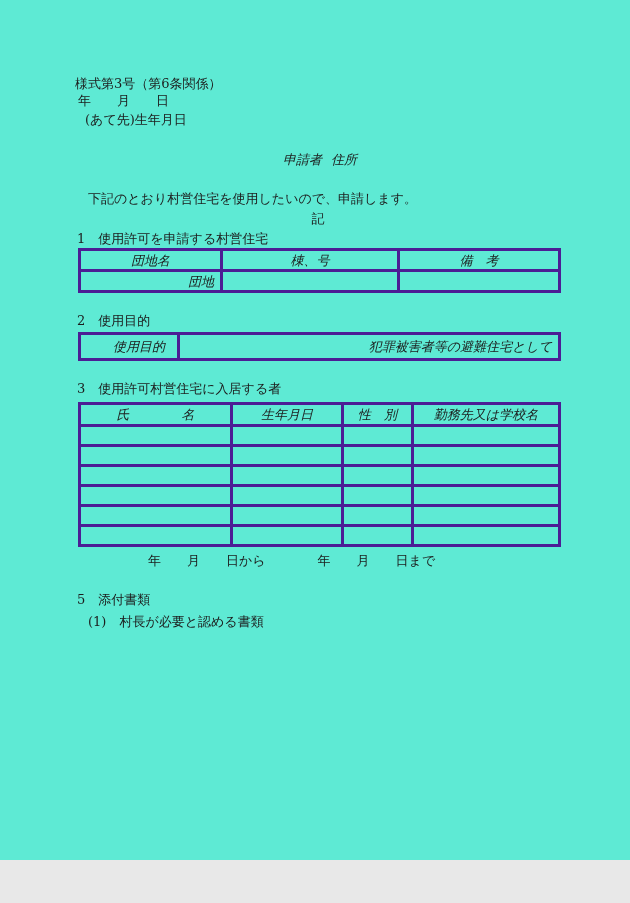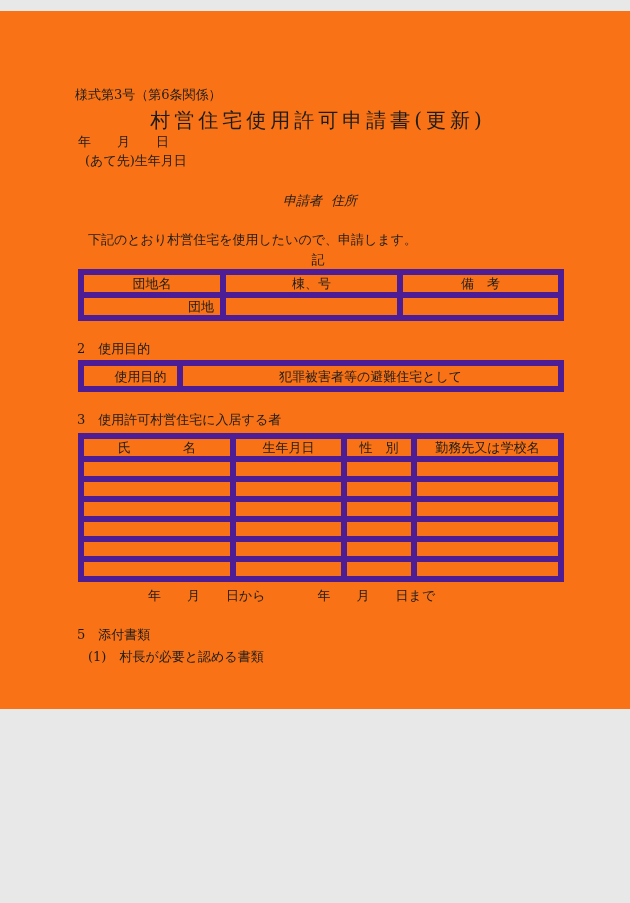--- a/index.html
+++ b/index.html
@@ -1,22 +1,22 @@
 <!DOCTYPE html>
 <html><head>
 <meta charset="utf-8">
 <style>
   * { margin: 0; padding: 0; box-sizing: border-box; }
   html, body { background: #e8e8e8; }
   .page {
     position: relative;
     width: 630px;
-    height: 698px;
-    margin: 11px auto;
-    background: #f97316;
+    height: 860px;
+    margin: 0 auto;
+    background: #5eead4;
     color: #1c1c1c;
     font-family: "DejaVu Serif", "Liberation Serif", serif;
     font-size: 13px;
     line-height: 17px;
     overflow: hidden;
   }
   .content {
     padding: 75px 0 0 78px;
     width: 558px;
   }
@@ -47,65 +47,66 @@
   .section-heading.s4 { margin-top: 25px; }
   .section-heading.s5 { margin-top: 22px; }
 
   table {
     border-collapse: collapse;
     table-layout: fixed;
     width: 480px;
     font-size: 13px;
   }
   th, td {
-    border: 6px solid #4c1d95;
+    border: 3px solid #4c1d95;
     font-weight: normal;
     padding: 0 6px;
     overflow: hidden;
     white-space: nowrap;
+    font-style: italic;
   }
   .housing-table { margin-top: 1px; }
   .housing-table th { height: 21px; text-align: center; }
   .housing-table td { height: 21px; }
   .housing-table td.estate-cell { text-align: right; padding-left: 28px; }
 
   .purpose-table { margin-top: 3px; }
   .purpose-table td { height: 26px; }
   .purpose-table .purpose-label-cell { text-align: center; padding-left: 26px; }
-  .purpose-table .purpose-value-cell { text-align: center; }
+  .purpose-table .purpose-value-cell { text-align: right; }
 
   .residents-table { margin-top: 5px; }
   .residents-table th { height: 22px; text-align: center; }
   .residents-table td { height: 20px; }
 
   .period-line { margin-top: 5px; margin-left: 70px; white-space: pre; }
   .attachment-item { margin-top: 5px; margin-left: 10px; }
 </style>
 </head>
 <body>
 
 <div class="page">
   <div class="content">
 
     <div class="form-number">様式第3号（第6条関係）</div>
 
-    <div class="doc-title">村営住宅使用許可申請書(更新)</div>
 
     <div class="date-line">年　　月　　日</div>
 
     <div class="addressee">(あて先)生年月日</div>
 
     <div class="applicant-line1">
       <span>申請者</span><span class="addr-label">住所</span>
     </div>
 
     <div class="intro">下記のとおり村営住宅を使用したいので、申請します。</div>
 
     <div class="record-marker">記</div>
 
+    <div class="section-heading first">1　使用許可を申請する村営住宅</div>
     <table class="housing-table">
       <colgroup>
           <col style="width:142px">
           <col style="width:177px">
           <col style="width:161px">
         </colgroup>
       <tbody>
           <tr>
         <th>団地名</th>
         <th>棟、号</th>

